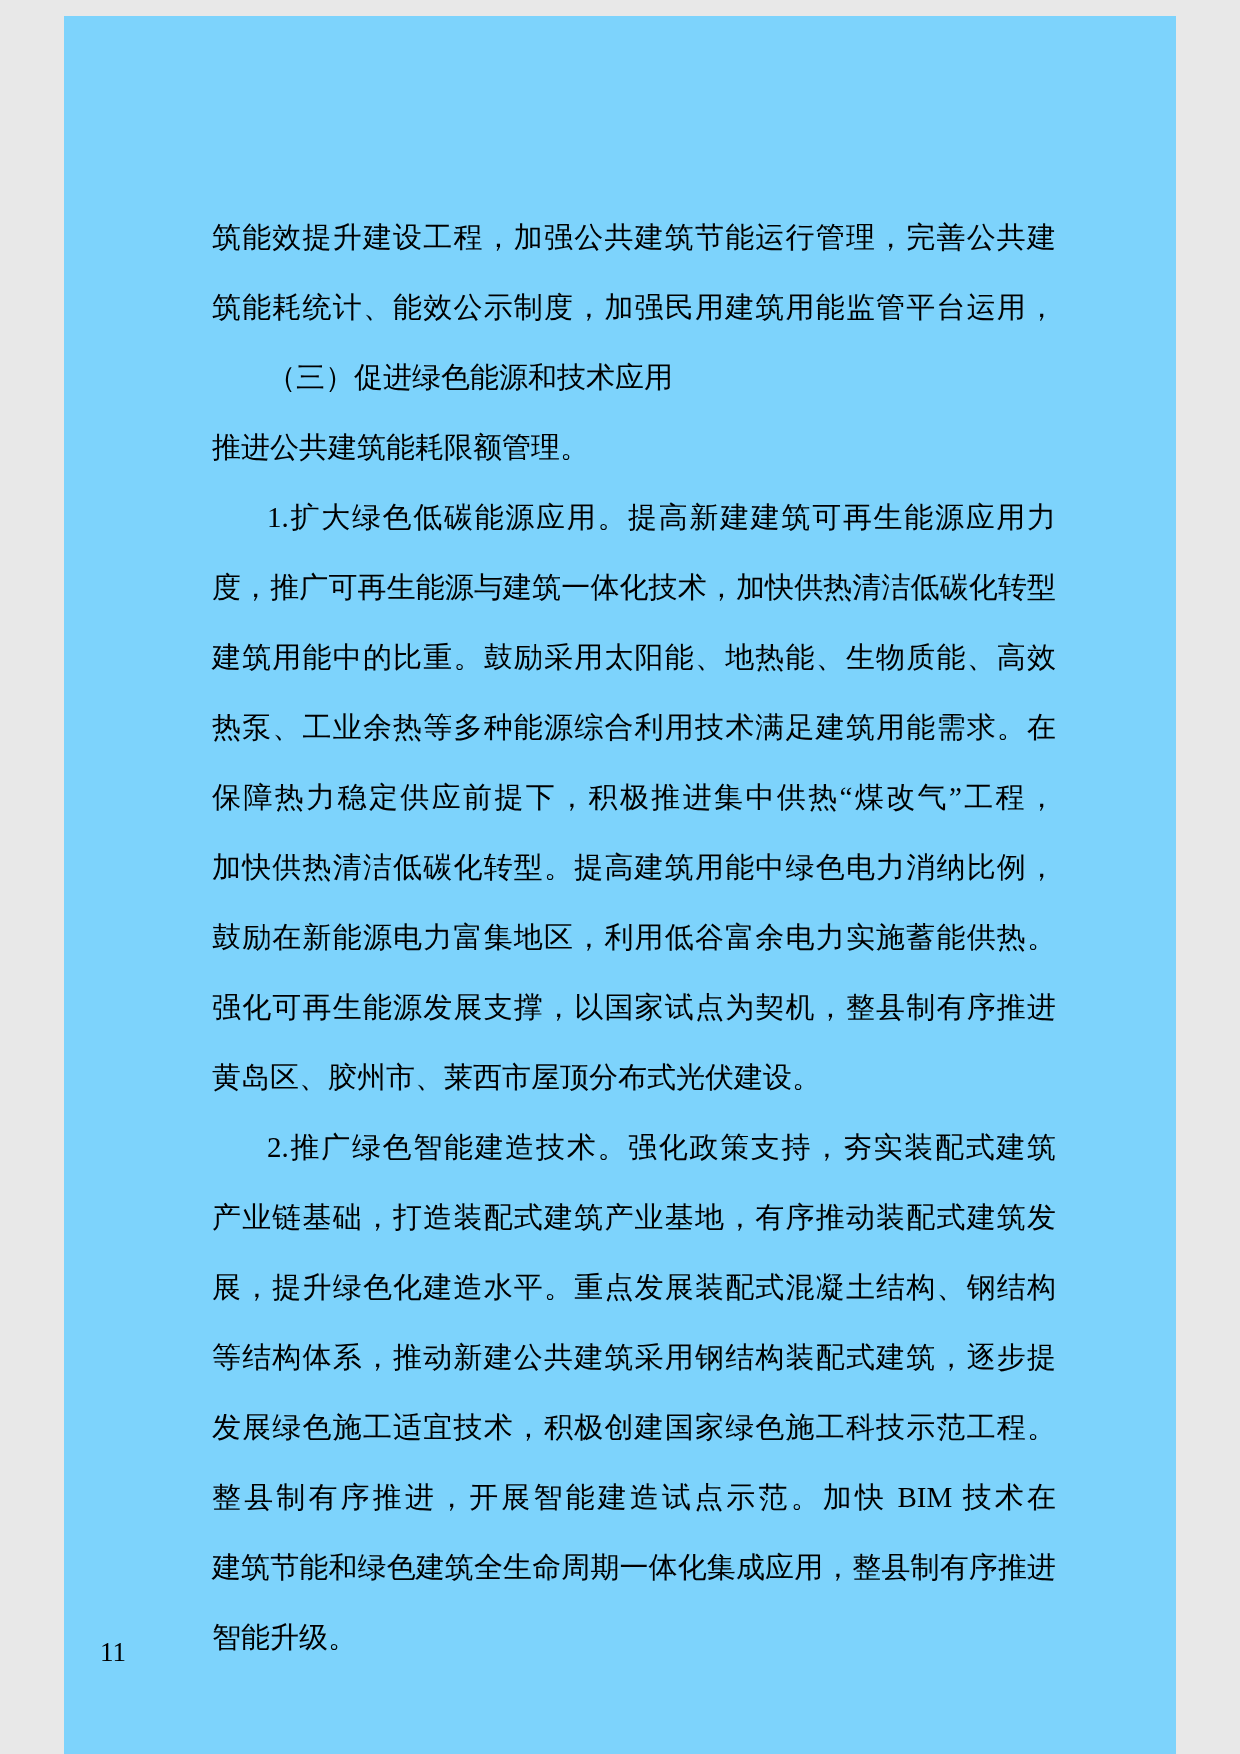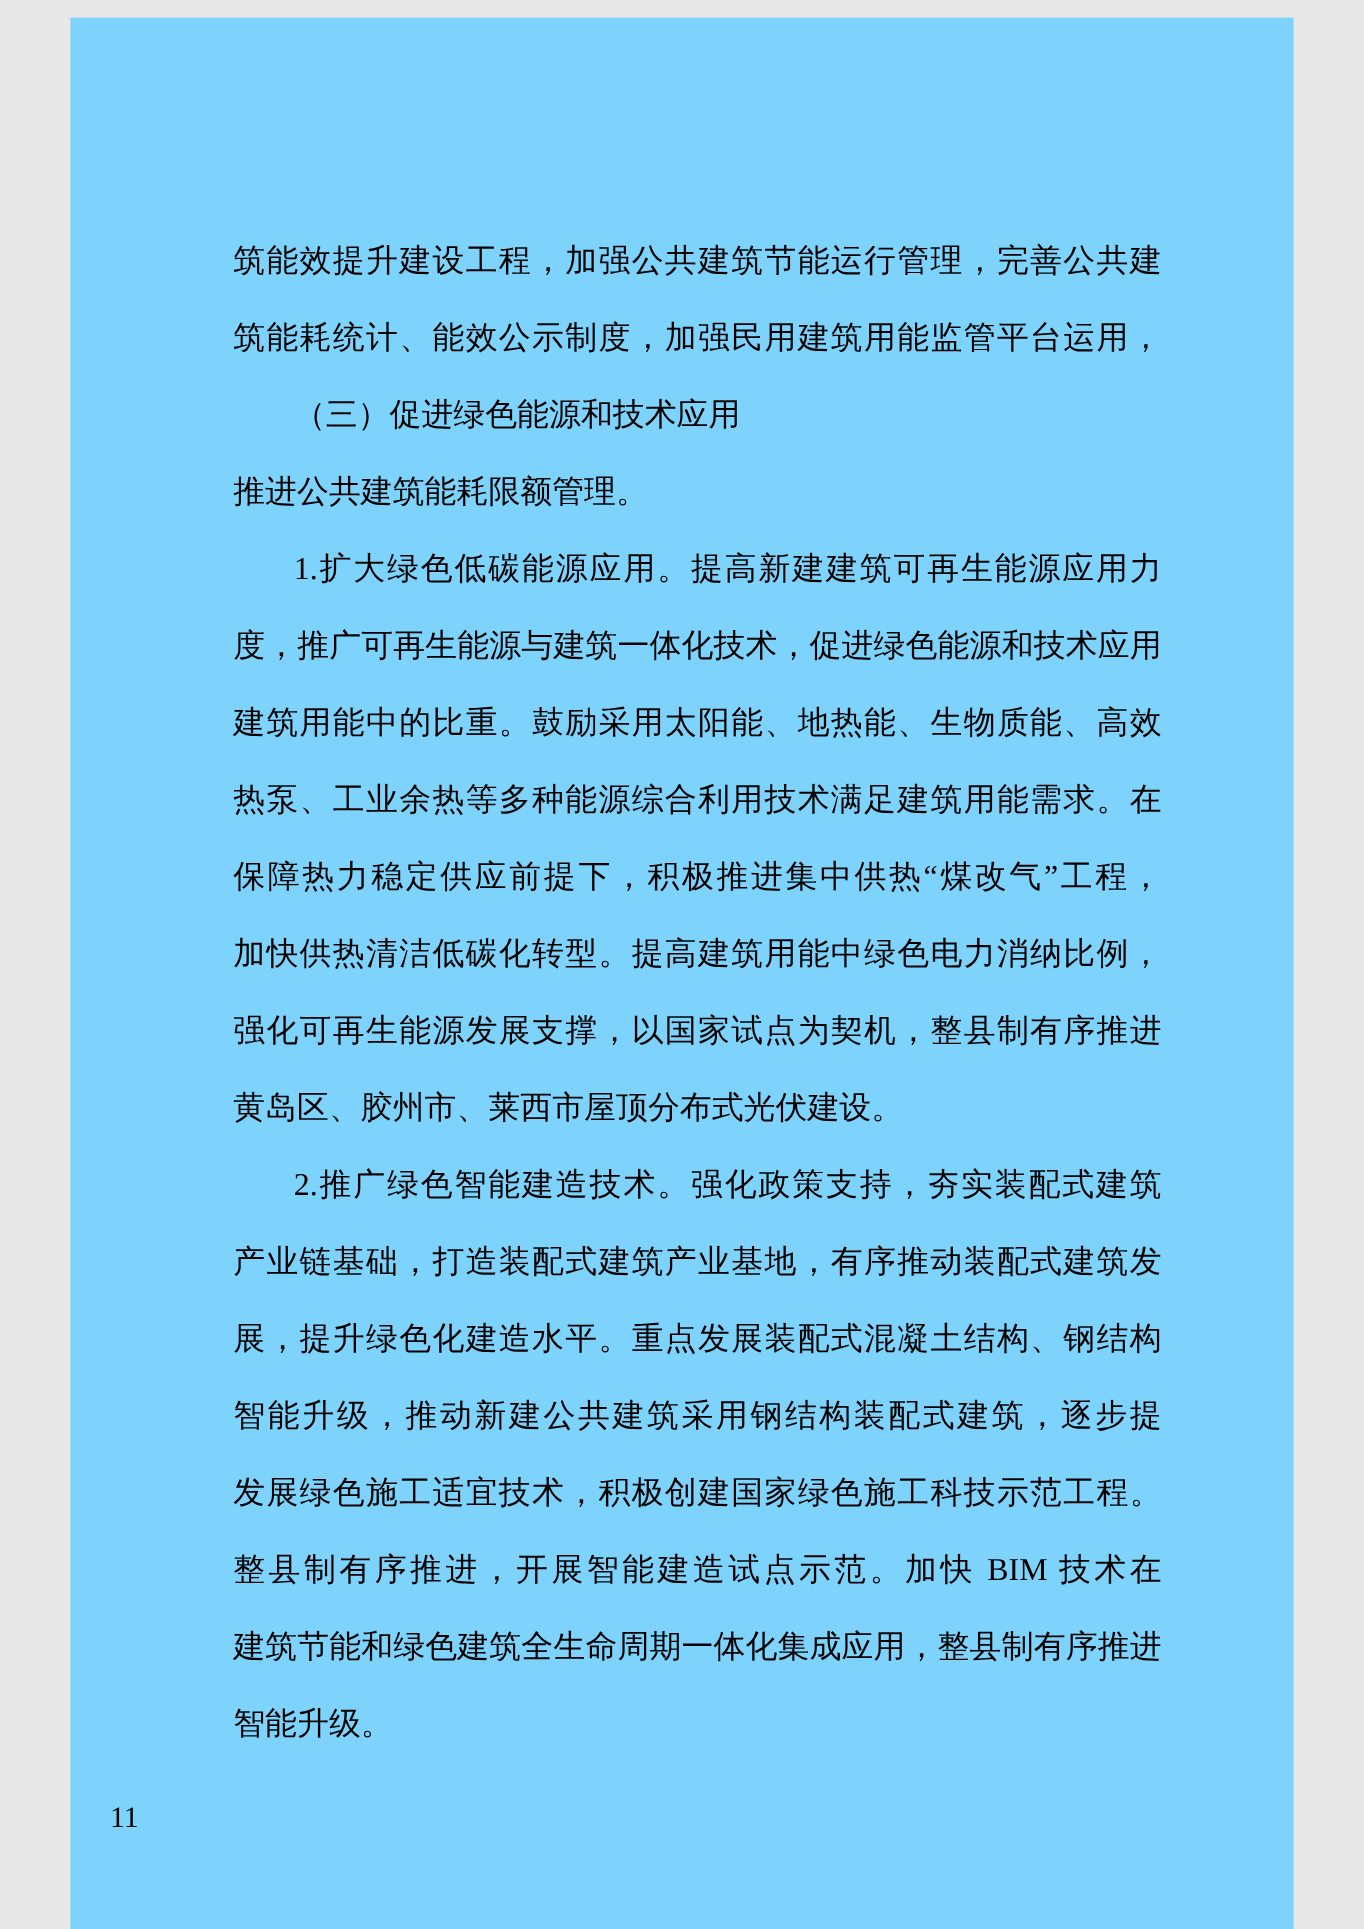--- a/index.html
+++ b/index.html
@@ -59,32 +59,33 @@
 
   <div class="text-block">
 
     <div class="line j">筑能效提升建设工程，加强公共建筑节能运行管理，完善公共建</div>
     <div class="line j">筑能耗统计、能效公示制度，加强民用建筑用能监管平台运用，</div>
     <div class="line indent">（三）促进绿色能源和技术应用</div>
 
     <div class="line">推进公共建筑能耗限额管理。</div>
 
     <div class="line j indent">1.扩大绿色低碳能源应用。提高新建建筑可再生能源应用力</div>
-    <div class="line j">度，推广可再生能源与建筑一体化技术，促进绿色能源和技术应用</div>
+    <div class="line j">度，推广可再生能源与建筑一体化技术，加快供热清洁低碳化转型</div>
     <div class="line j">建筑用能中的比重。鼓励采用太阳能、地热能、生物质能、高效</div>
     <div class="line j">热泵、工业余热等多种能源综合利用技术满足建筑用能需求。在</div>
     <div class="line j">保障热力稳定供应前提下，积极推进集中供热“煤改气”工程，</div>
     <div class="line j">加快供热清洁低碳化转型。提高建筑用能中绿色电力消纳比例，</div>
+    <div class="line j">鼓励在新能源电力富集地区，利用低谷富余电力实施蓄能供热。</div>
     <div class="line j">强化可再生能源发展支撑，以国家试点为契机，整县制有序推进</div>
     <div class="line">黄岛区、胶州市、莱西市屋顶分布式光伏建设。</div>
 
     <div class="line j indent">2.推广绿色智能建造技术。强化政策支持，夯实装配式建筑</div>
     <div class="line j">产业链基础，打造装配式建筑产业基地，有序推动装配式建筑发</div>
     <div class="line j">展，提升绿色化建造水平。重点发展装配式混凝土结构、钢结构</div>
-    <div class="line j">智能升级，推动新建公共建筑采用钢结构装配式建筑，逐步提</div>
+    <div class="line j">等结构体系，推动新建公共建筑采用钢结构装配式建筑，逐步提</div>
     <div class="line j">发展绿色施工适宜技术，积极创建国家绿色施工科技示范工程。</div>
     <div class="line j">整县制有序推进，开展智能建造试点示范。加快 BIM 技术在</div>
     <div class="line j">建筑节能和绿色建筑全生命周期一体化集成应用，整县制有序推进</div>
     <div class="line">智能升级。</div>
 
   </div>
 
   <div class="page-number">11</div>
 
 </div>

